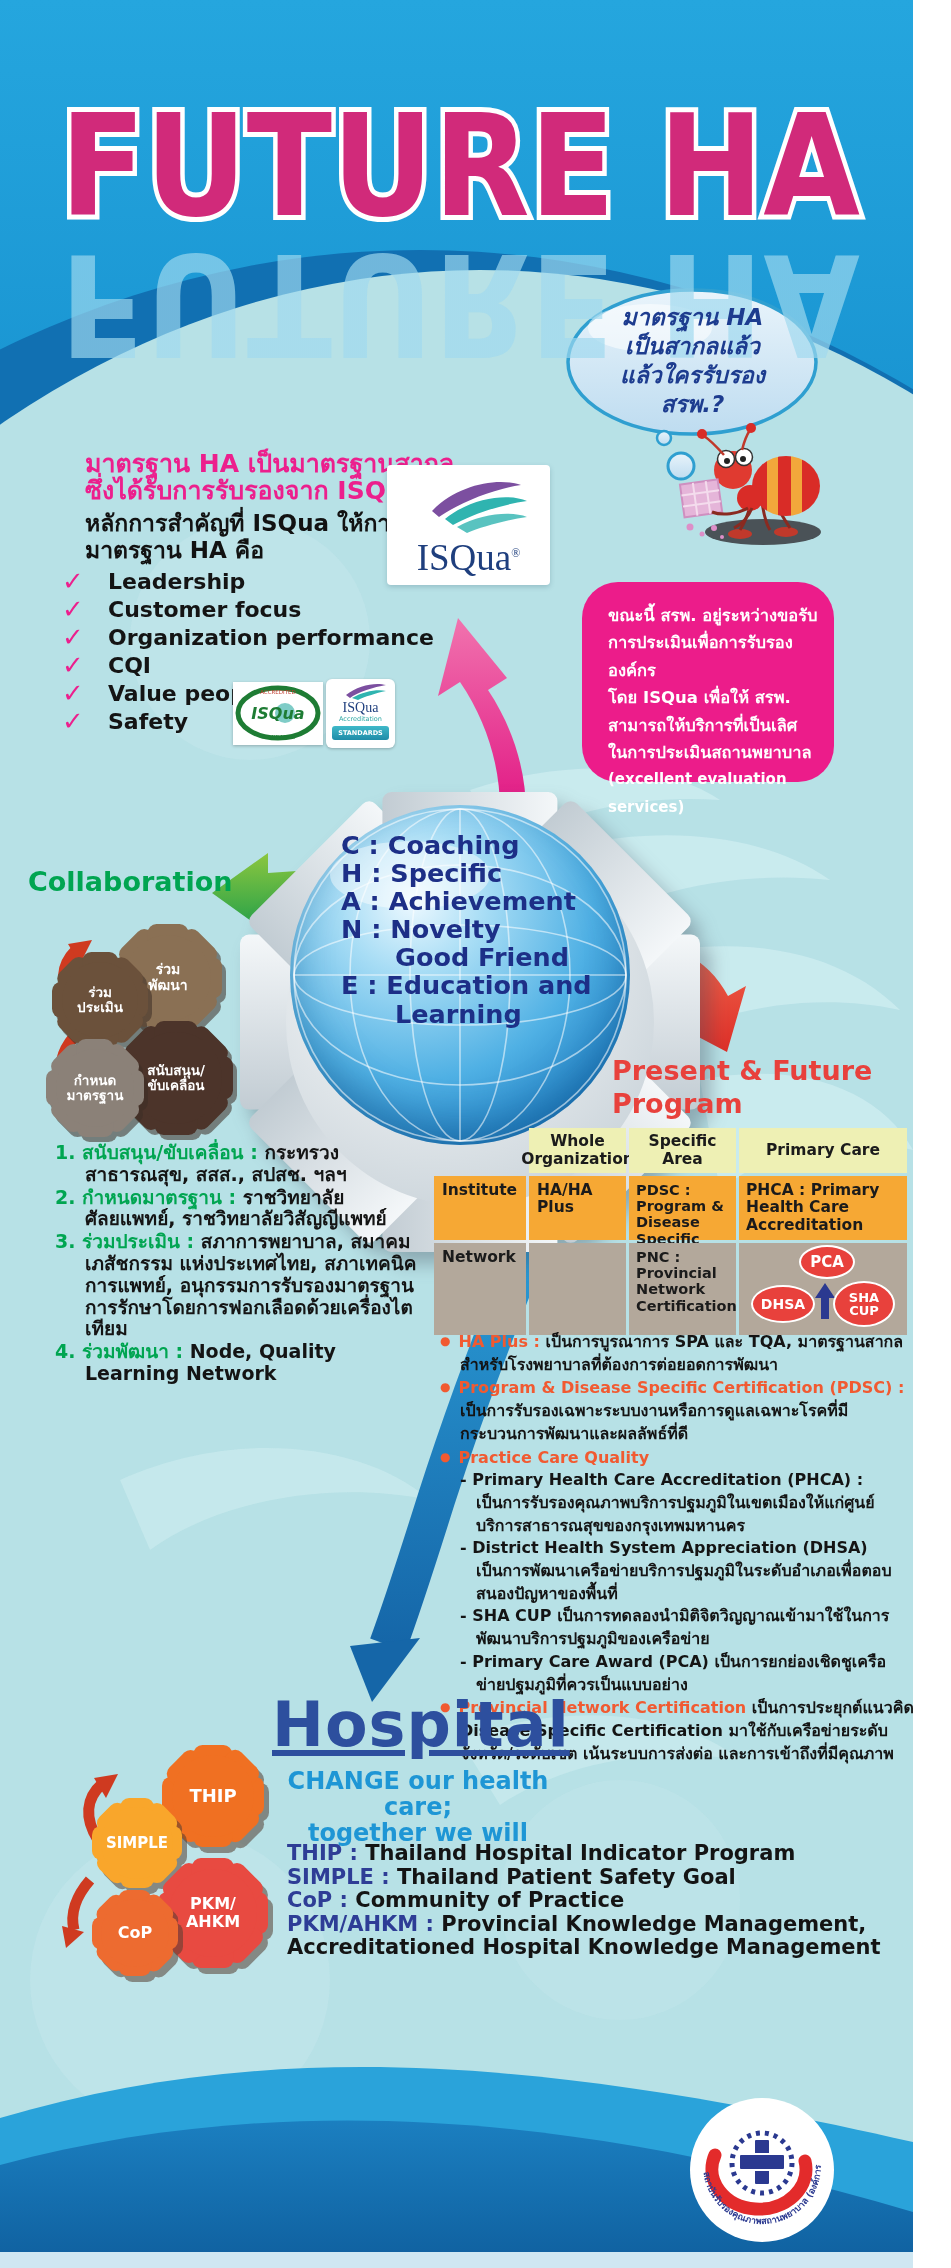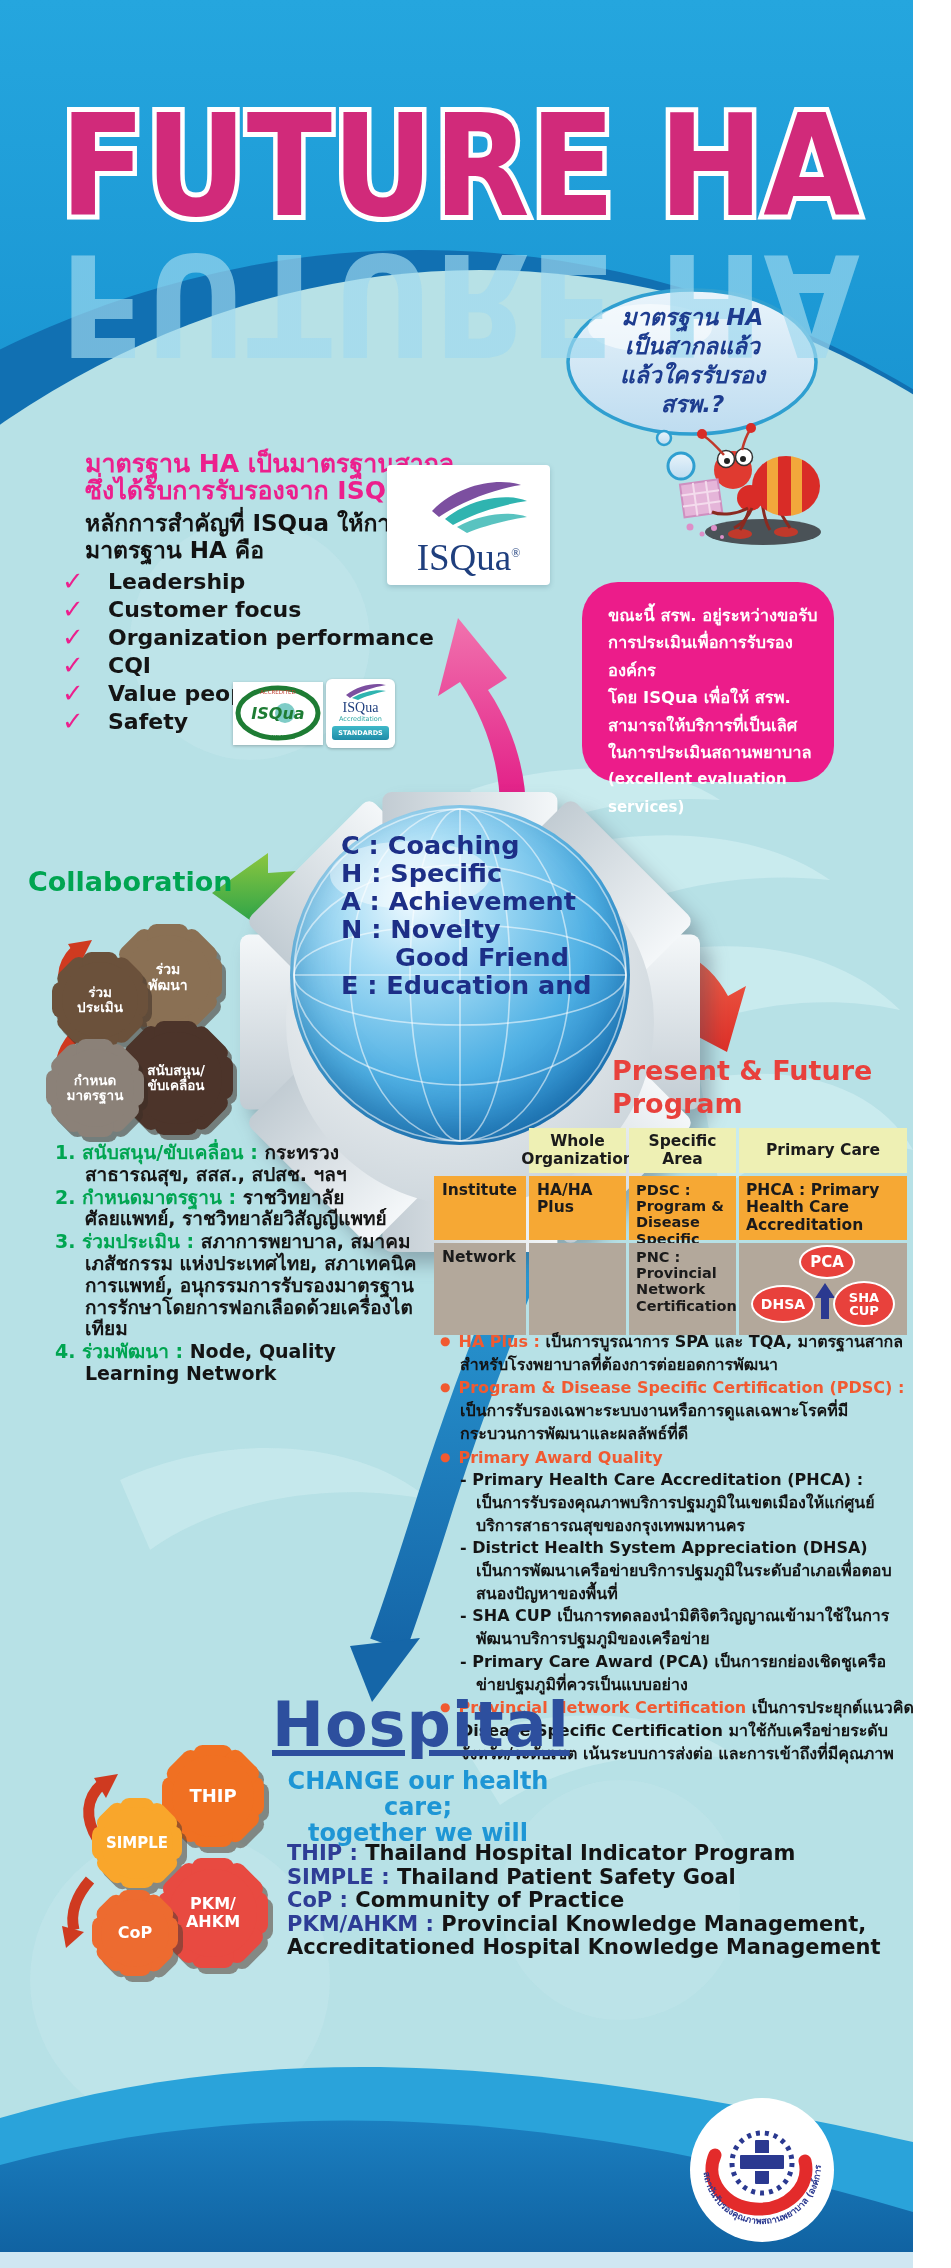--- a/index.html
+++ b/index.html
@@ -411,20 +411,21 @@
       <ellipse cx="120" cy="70" rx="80" ry="34" fill="rgba(255,255,255,0.45)"></ellipse>
     </svg>
   </div>
   <div class="abs change">
     <div>C : Coaching</div>
     <div>H : Specific</div>
     <div>A : Achievement</div>
     <div>N : Novelty</div>
     <div class="pl">Good Friend</div>
     <div>E : Education and</div>
+    <div class="pl">Learning</div>
   </div>
 
   <div class="abs prog-heading">
     <div>Present &amp; Future</div>
     <div>Program</div>
   </div>
 
   <div class="abs ptable">
     <div></div>
     <div class="hcell">Whole Organization</div>
@@ -450,21 +451,21 @@
   <div class="abs plist">
     <div class="pitem"><span class="green">1.</span> <span class="green">สนับสนุน/ขับเคลื่อน :</span> <span>กระทรวงสาธารณสุข, สสส., สปสช. ฯลฯ</span></div>
     <div class="pitem"><span class="green">2.</span> <span class="green">กำหนดมาตรฐาน :</span> <span>ราชวิทยาลัยศัลยแพทย์, ราชวิทยาลัยวิสัญญีแพทย์</span></div>
     <div class="pitem"><span class="green">3.</span> <span class="green">ร่วมประเมิน :</span> <span>สภาการพยาบาล, สมาคมเภสัชกรรม แห่งประเทศไทย, สภาเทคนิคการแพทย์, อนุกรรมการรับรองมาตรฐานการรักษาโดยการฟอกเลือดด้วยเครื่องไตเทียม</span></div>
     <div class="pitem"><span class="green">4.</span> <span class="green">ร่วมพัฒนา :</span> <span>Node, Quality Learning Network</span></div>
   </div>
 
   <div class="abs details">
     <div class="ditem"><span class="obullet">●</span><span class="olabel">HA Plus :</span> <span>เป็นการบูรณาการ SPA และ TQA, มาตรฐานสากล สำหรับโรงพยาบาลที่ต้องการต่อยอดการพัฒนา</span></div>
     <div class="ditem"><span class="obullet">●</span><span class="olabel">Program &amp; Disease Specific Certification (PDSC) :</span> <span>เป็นการรับรองเฉพาะระบบงานหรือการดูแลเฉพาะโรคที่มีกระบวนการพัฒนาและผลลัพธ์ที่ดี</span></div>
-    <div class="ditem"><span class="obullet">●</span><span class="olabel">Primary Award Quality</span></div>
+    <div class="ditem"><span class="obullet">●</span><span class="olabel">Practice Care Quality</span></div>
     <div class="dsub"><span>-</span> <span>Primary Health Care Accreditation (PHCA) :</span> <span>เป็นการรับรองคุณภาพบริการปฐมภูมิในเขตเมืองให้แก่ศูนย์บริการสาธารณสุขของกรุงเทพมหานคร</span></div>
     <div class="dsub"><span>-</span> <span>District Health System Appreciation (DHSA)</span> <span>เป็นการพัฒนาเครือข่ายบริการปฐมภูมิในระดับอำเภอเพื่อตอบสนองปัญหาของพื้นที่</span></div>
     <div class="dsub"><span>-</span> <span>SHA CUP</span> <span>เป็นการทดลองนำมิติจิตวิญญาณเข้ามาใช้ในการพัฒนาบริการปฐมภูมิของเครือข่าย</span></div>
     <div class="dsub"><span>-</span> <span>Primary Care Award (PCA)</span> <span>เป็นการยกย่องเชิดชูเครือข่ายปฐมภูมิที่ควรเป็นแบบอย่าง</span></div>
     <div class="ditem"><span class="obullet">●</span><span class="olabel">Provincial Network Certification</span> <span>เป็นการประยุกต์แนวคิด Disease Specific Certification มาใช้กับเครือข่ายระดับจังหวัด/ระดับเขต เน้นระบบการส่งต่อ และการเข้าถึงที่มีคุณภาพ</span></div>
   </div>
 
   <div class="abs hosp-heading">Hospital</div>
   <div class="abs hosp-sub">
     <div>CHANGE our health care;</div>

